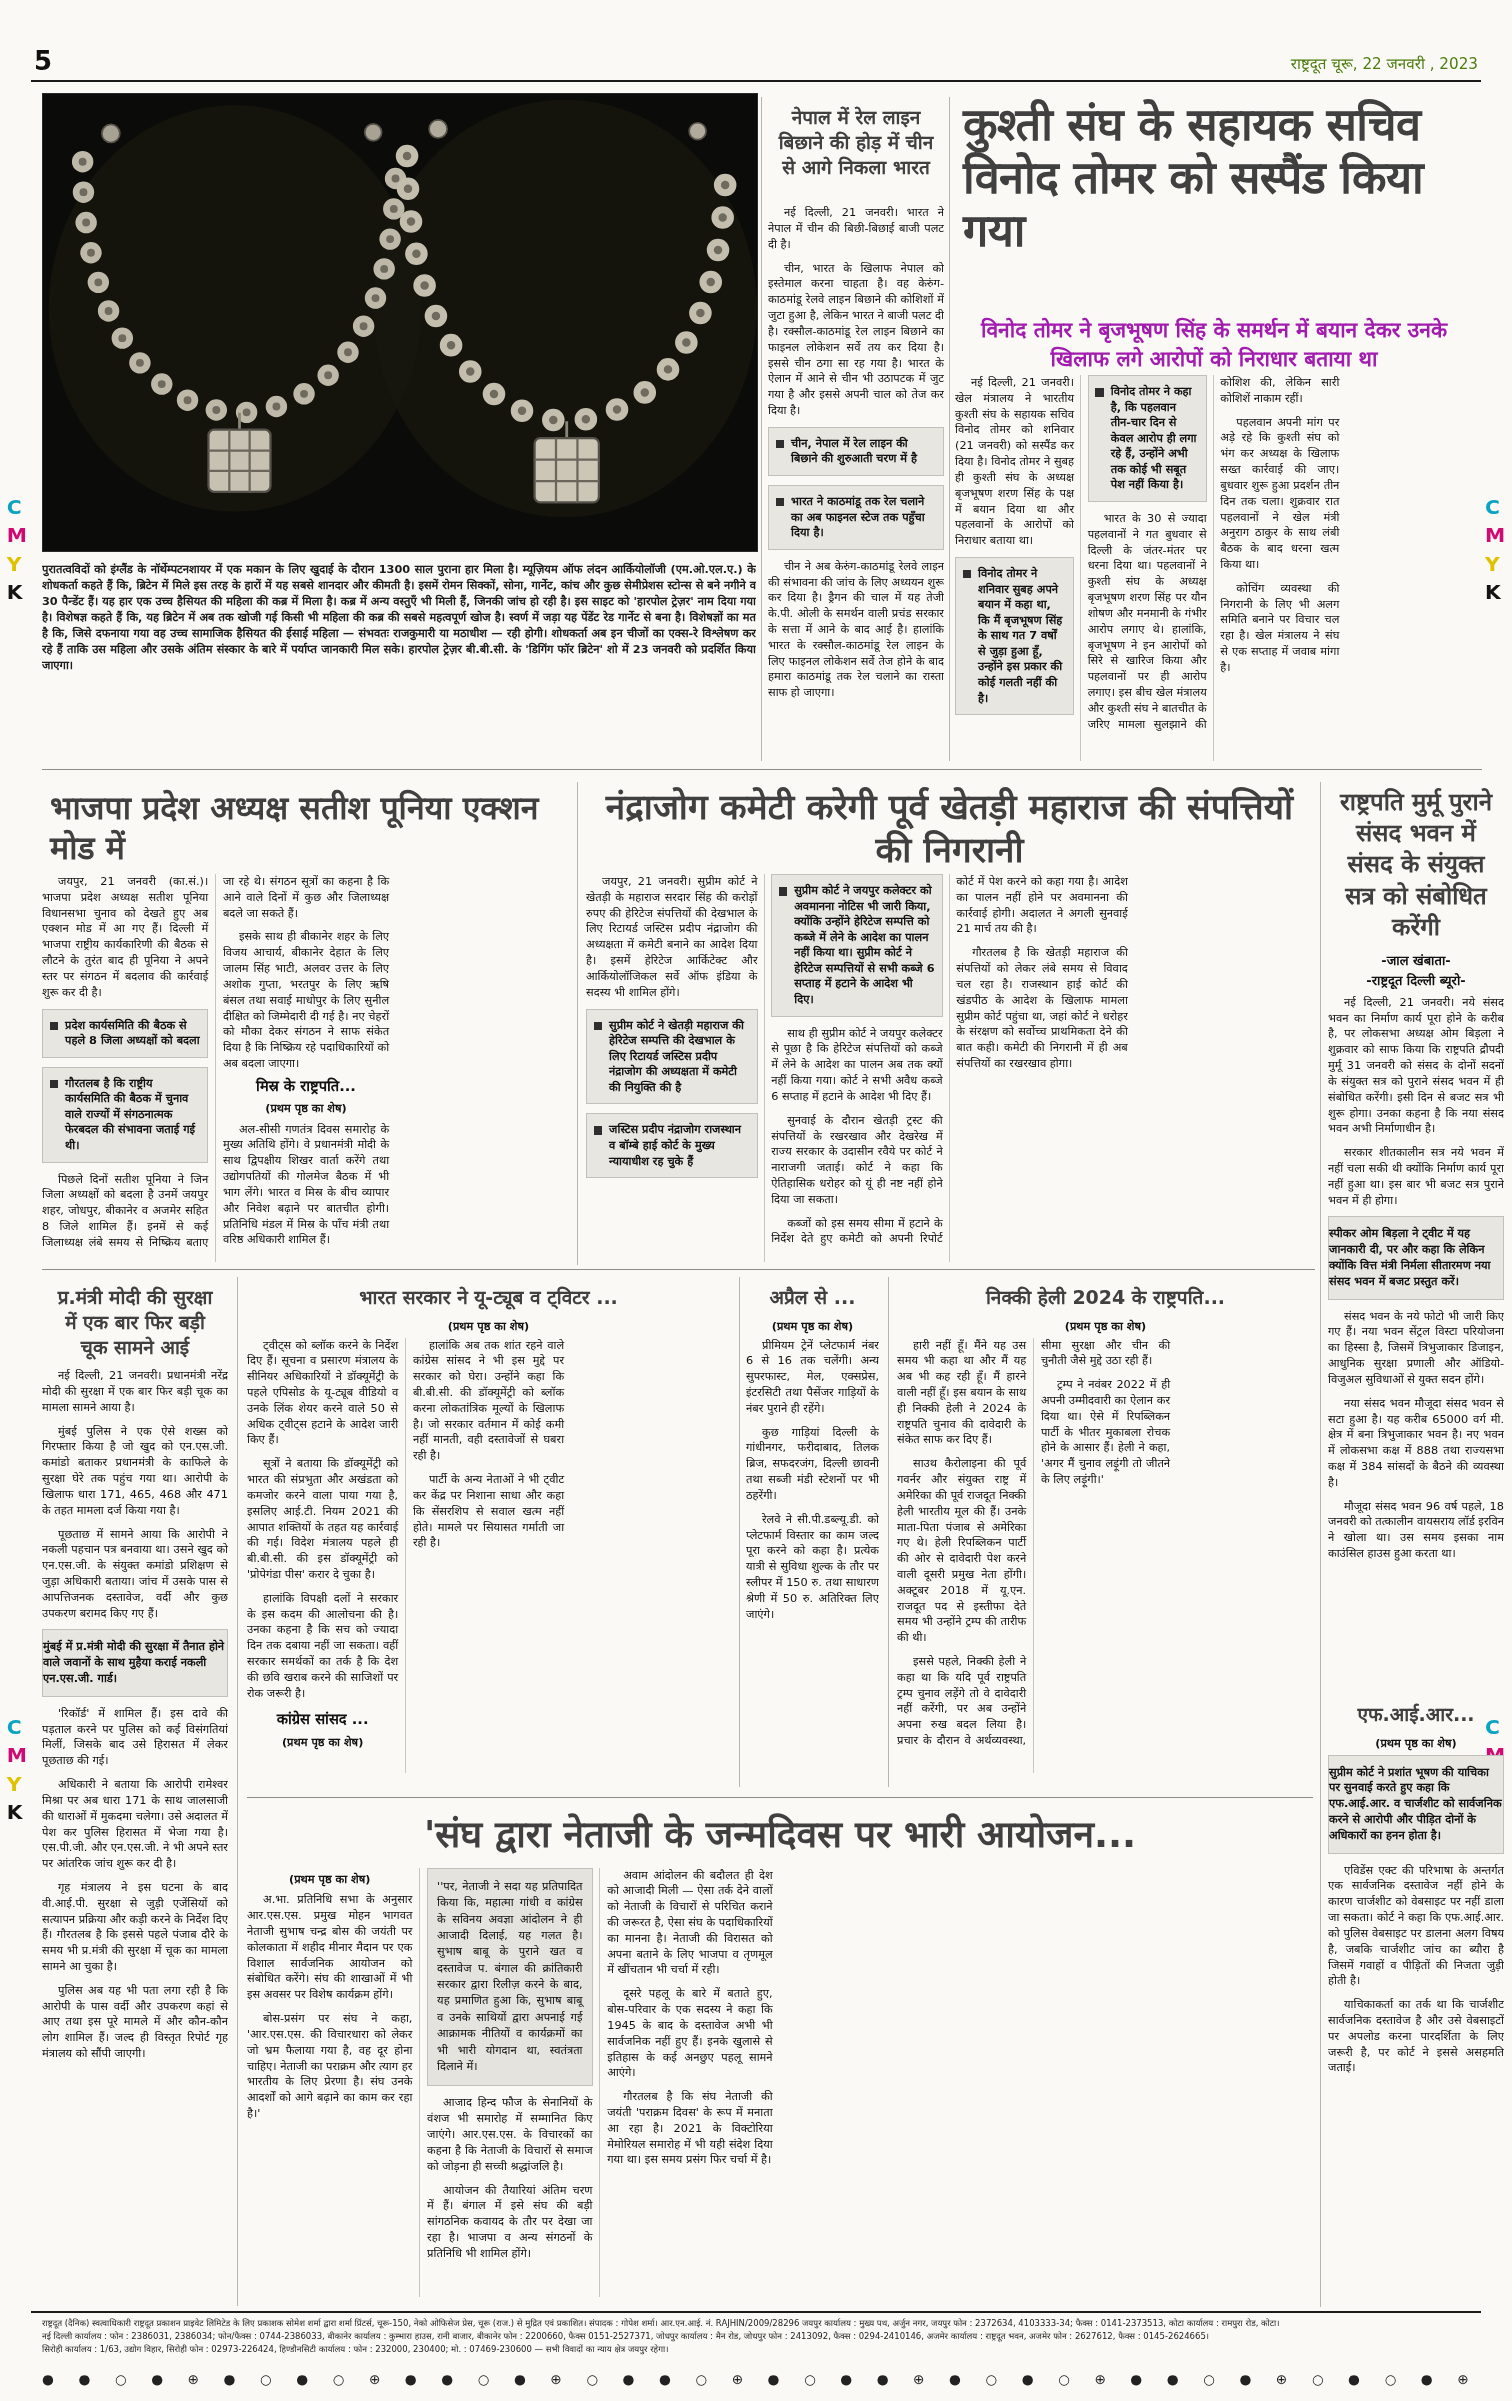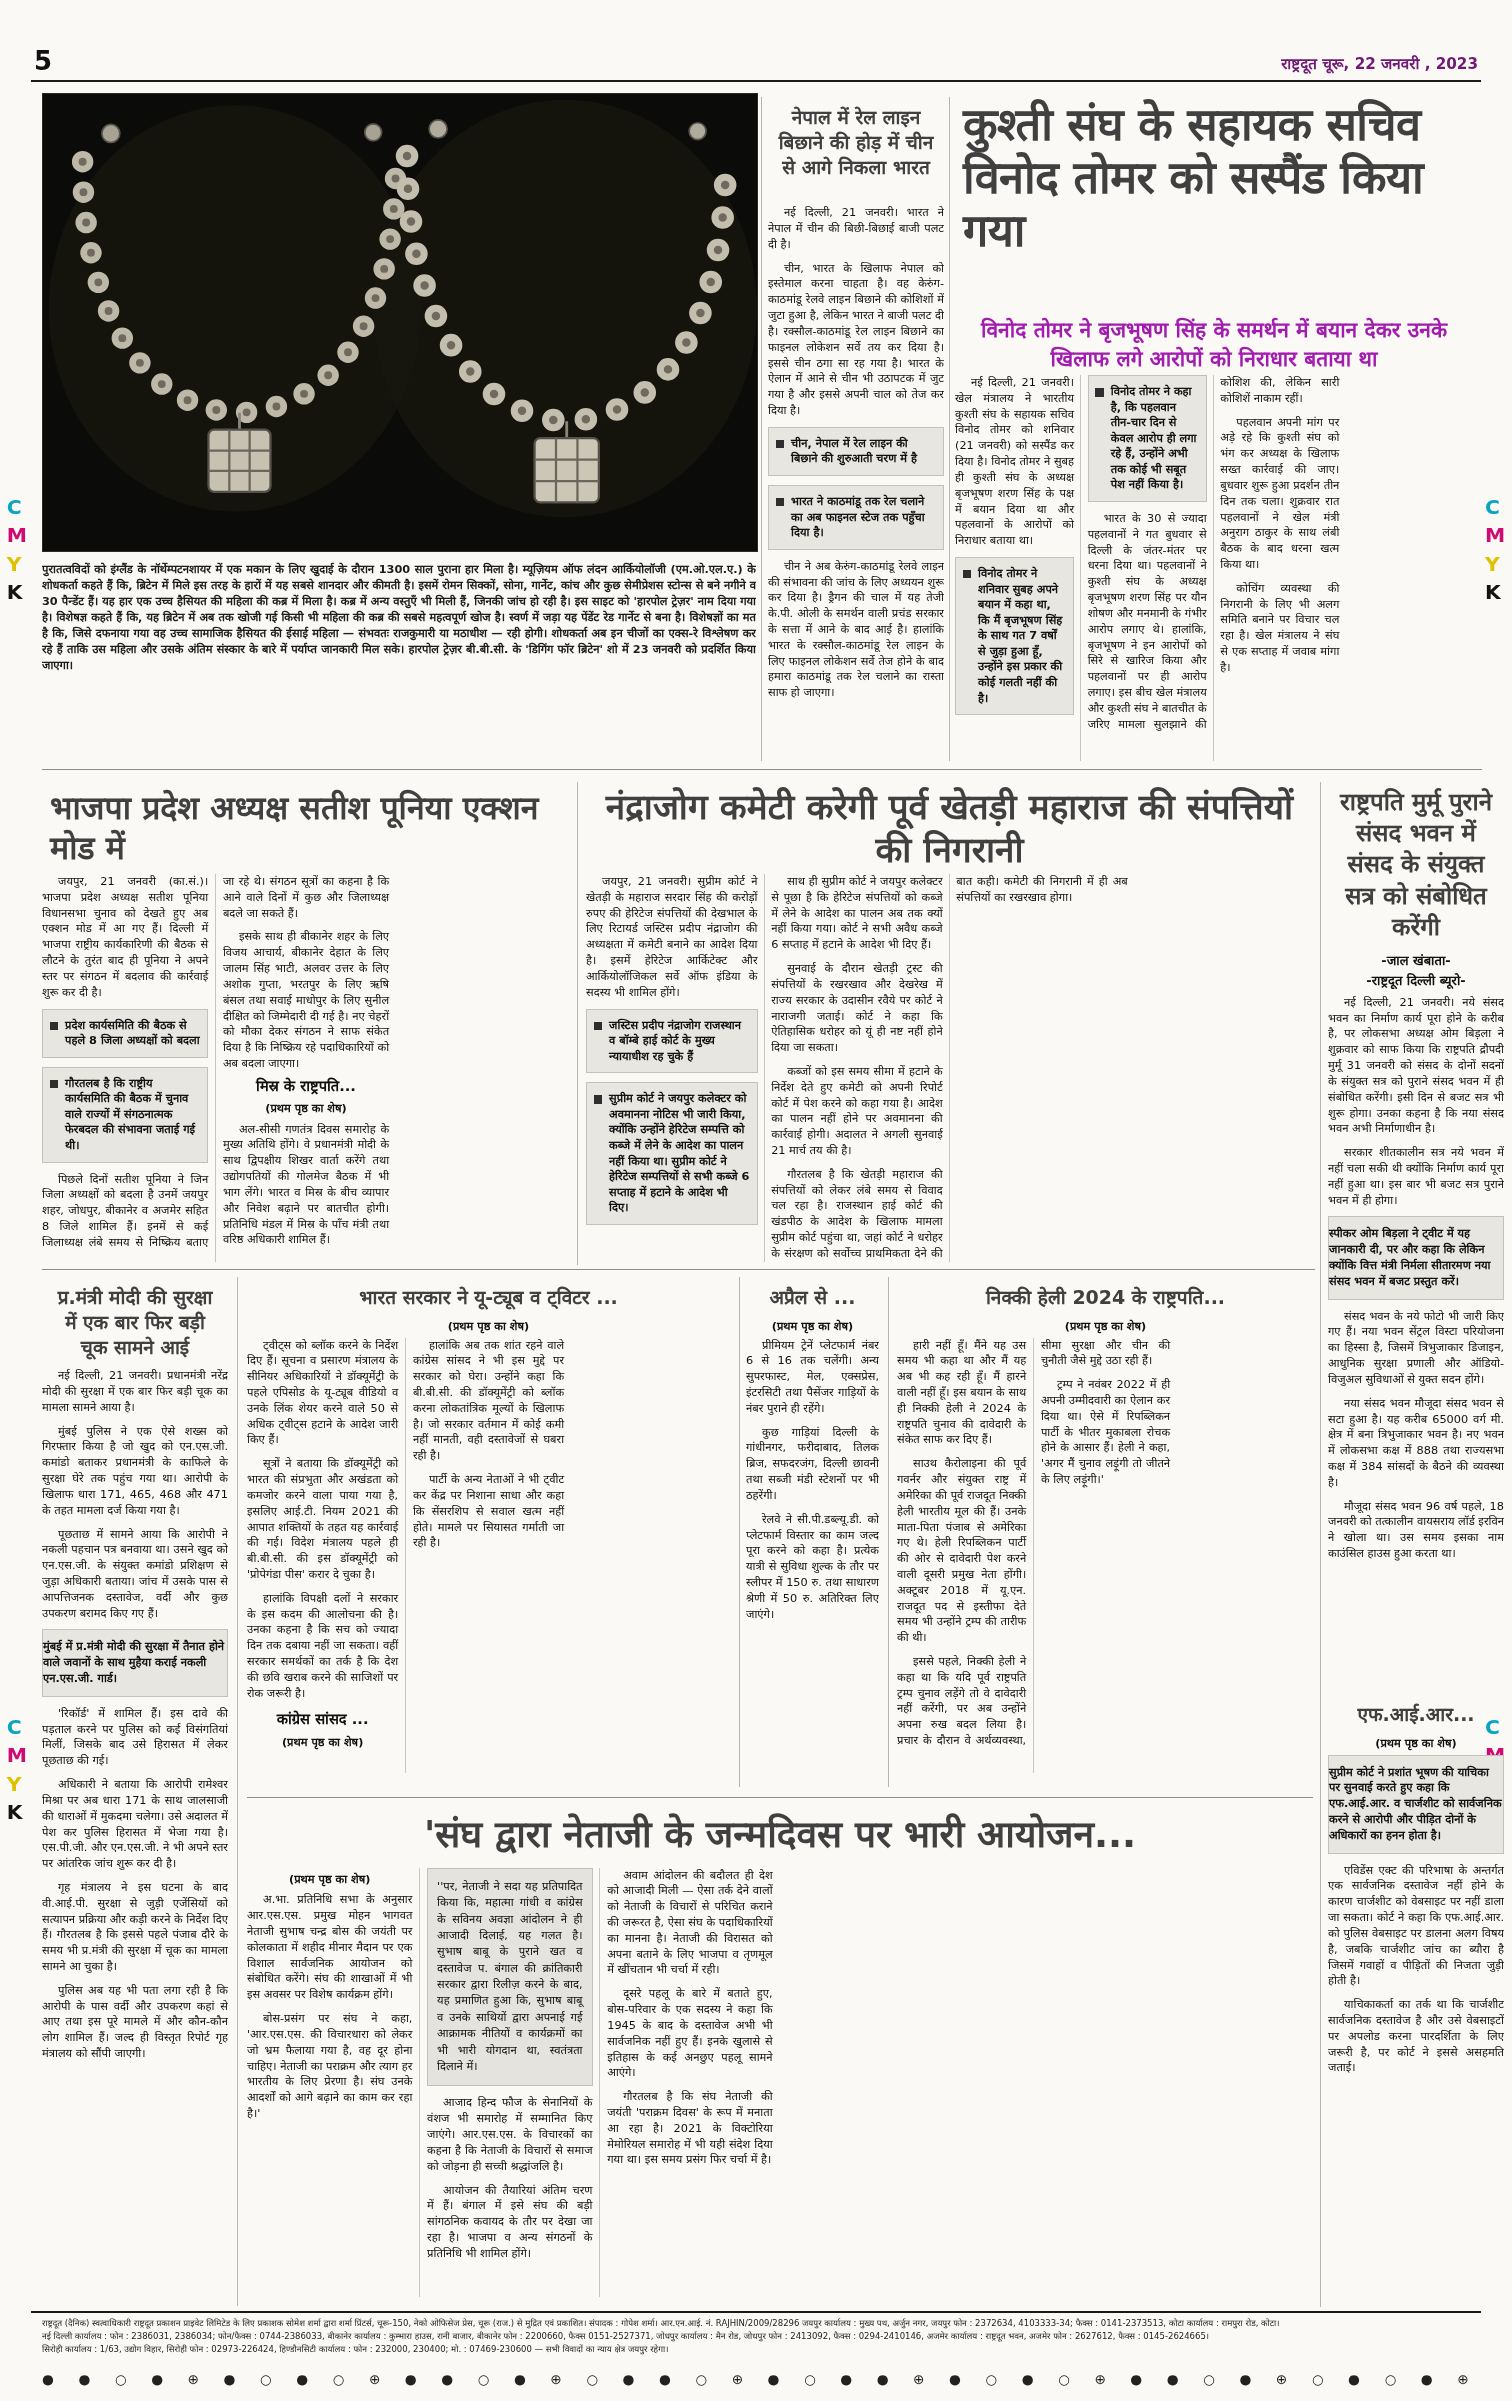--- a/index.html
+++ b/index.html
@@ -2,21 +2,21 @@
 <html lang="hi" style="font-size:9px"><head>
 <meta charset="utf-8">
 <style>
   html,body{margin:0;padding:0;background:#d8d6d0;}
   #page{position:relative;width:1512px;height:2401px;background:#faf9f5;color:#111;
         font-family:"DejaVu Sans","Liberation Sans",sans-serif;overflow:hidden;}
   .abs{position:absolute;}
   .rule-h{position:absolute;background:#1a1a1a;}
   .rule-v{position:absolute;background:#b7b5af;width:1.1px;}
   .pgnum{font-size:26px;font-weight:bold;}
-  .masthead{font-size:15.2px;font-weight:bold;color:#701a75;text-align:right;}
+  .masthead{font-size:15.2px;font-weight:normal;color:#4d7c0f;text-align:right;}
   .headline{font-weight:bold;color:#404040;margin:8px;}
   .hl-xxl{font-size:45px;line-height:1.18;letter-spacing:-0.6px;}
   .hl-xl{font-size:35px;line-height:1.24;}
   .hl-lg{font-size:32px;line-height:1.25;}
   .hl-md{font-size:24px;line-height:1.3;text-align:center;}
   .hl-sm{font-size:19px;line-height:1.32;text-align:center;}
   .hl-banner{font-size:37px;line-height:1.2;text-align:center;}
   .subhead{font-size:21px;font-weight:bold;line-height:1.4;text-align:center;color:#a21caf;}
   .byline{font-size:13px;font-weight:bold;text-align:center;margin:2.3px 0;}
   .note{font-size:11.3px;font-weight:bold;text-align:center;margin:4.5px 0;}
@@ -183,20 +183,24 @@
 
   <div class="abs" style="left:586px;top:778px;width:727px;">
     <h2 class="headline hl-xl" style="text-align:center;">नंद्राजोग कमेटी करेगी पूर्व खेतड़ी महाराज की संपत्तियों की निगरानी</h2>
   </div>
   <div class="abs body-text cols-4 clip" style="left:586px;top:874px;width:727px;height:388px;">
     <div>
         <p>जयपुर, 21 जनवरी। सुप्रीम कोर्ट ने खेतड़ी के महाराज सरदार सिंह की करोड़ों रुपए की हेरिटेज संपत्तियों की देखभाल के लिए रिटायर्ड जस्टिस प्रदीप नंद्राजोग की अध्यक्षता में कमेटी बनाने का आदेश दिया है। इसमें हेरिटेज आर्किटेक्ट और आर्कियोलॉजिकल सर्वे ऑफ इंडिया के सदस्य भी शामिल होंगे।</p>
       </div>
     <div class="bullet-box">
       <span class="sq"></span>
+      <span>सुप्रीम कोर्ट ने खेतड़ी महाराज की हेरिटेज सम्पत्ति की देखभाल के लिए रिटायर्ड जस्टिस प्रदीप नंद्राजोग की अध्यक्षता में कमेटी की नियुक्ति की है</span>
+    </div>
+    <div class="bullet-box">
+      <span class="sq"></span>
       <span>जस्टिस प्रदीप नंद्राजोग राजस्थान व बॉम्बे हाई कोर्ट के मुख्य न्यायाधीश रह चुके हैं</span>
     </div>
     <div class="bullet-box">
       <span class="sq"></span>
       <span>सुप्रीम कोर्ट ने जयपुर कलेक्टर को अवमानना नोटिस भी जारी किया, क्योंकि उन्होंने हेरिटेज सम्पत्ति को कब्जे में लेने के आदेश का पालन नहीं किया था। सुप्रीम कोर्ट ने हेरिटेज सम्पत्तियों से सभी कब्जे 6 सप्ताह में हटाने के आदेश भी दिए।</span>
     </div>
     <div>
         <p>साथ ही सुप्रीम कोर्ट ने जयपुर कलेक्टर से पूछा है कि हेरिटेज संपत्तियों को कब्जे में लेने के आदेश का पालन अब तक क्यों नहीं किया गया। कोर्ट ने सभी अवैध कब्जे 6 सप्ताह में हटाने के आदेश भी दिए हैं।</p>
         <p>सुनवाई के दौरान खेतड़ी ट्रस्ट की संपत्तियों के रखरखाव और देखरेख में राज्य सरकार के उदासीन रवैये पर कोर्ट ने नाराजगी जताई। कोर्ट ने कहा कि ऐतिहासिक धरोहर को यूं ही नष्ट नहीं होने दिया जा सकता।</p>
         <p>कब्जों को इस समय सीमा में हटाने के निर्देश देते हुए कमेटी को अपनी रिपोर्ट कोर्ट में पेश करने को कहा गया है। आदेश का पालन नहीं होने पर अवमानना की कार्रवाई होगी। अदालत ने अगली सुनवाई 21 मार्च तय की है।</p>

